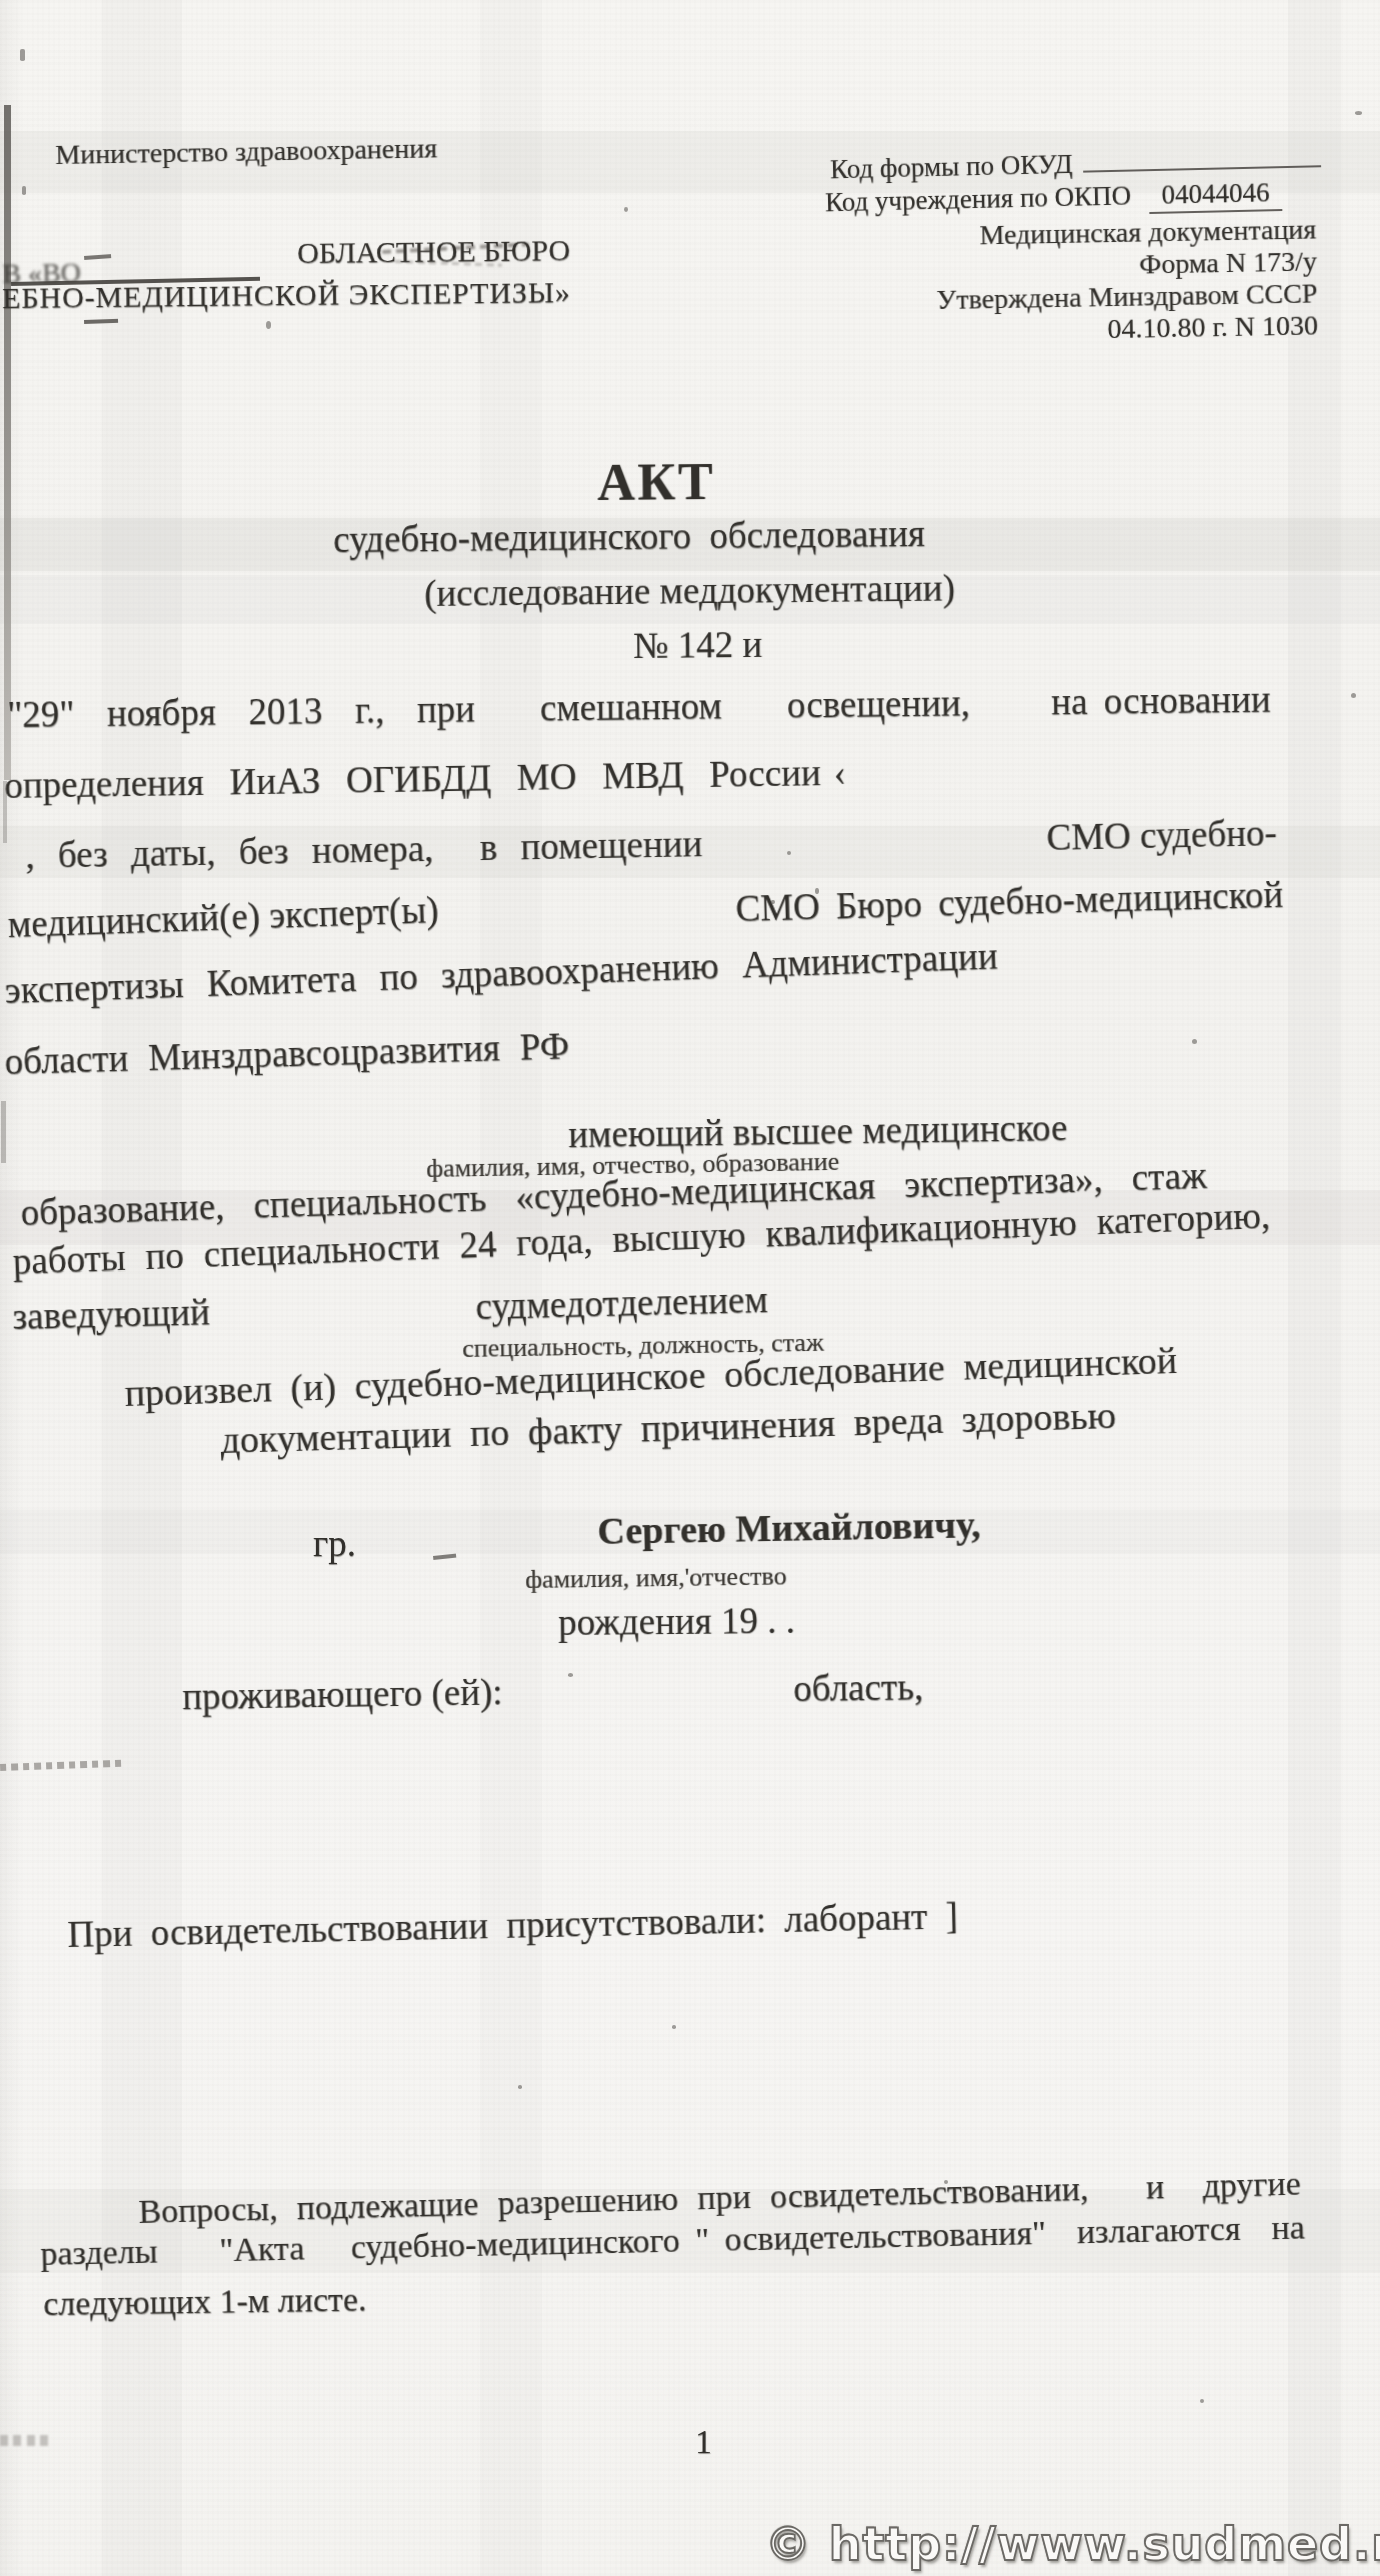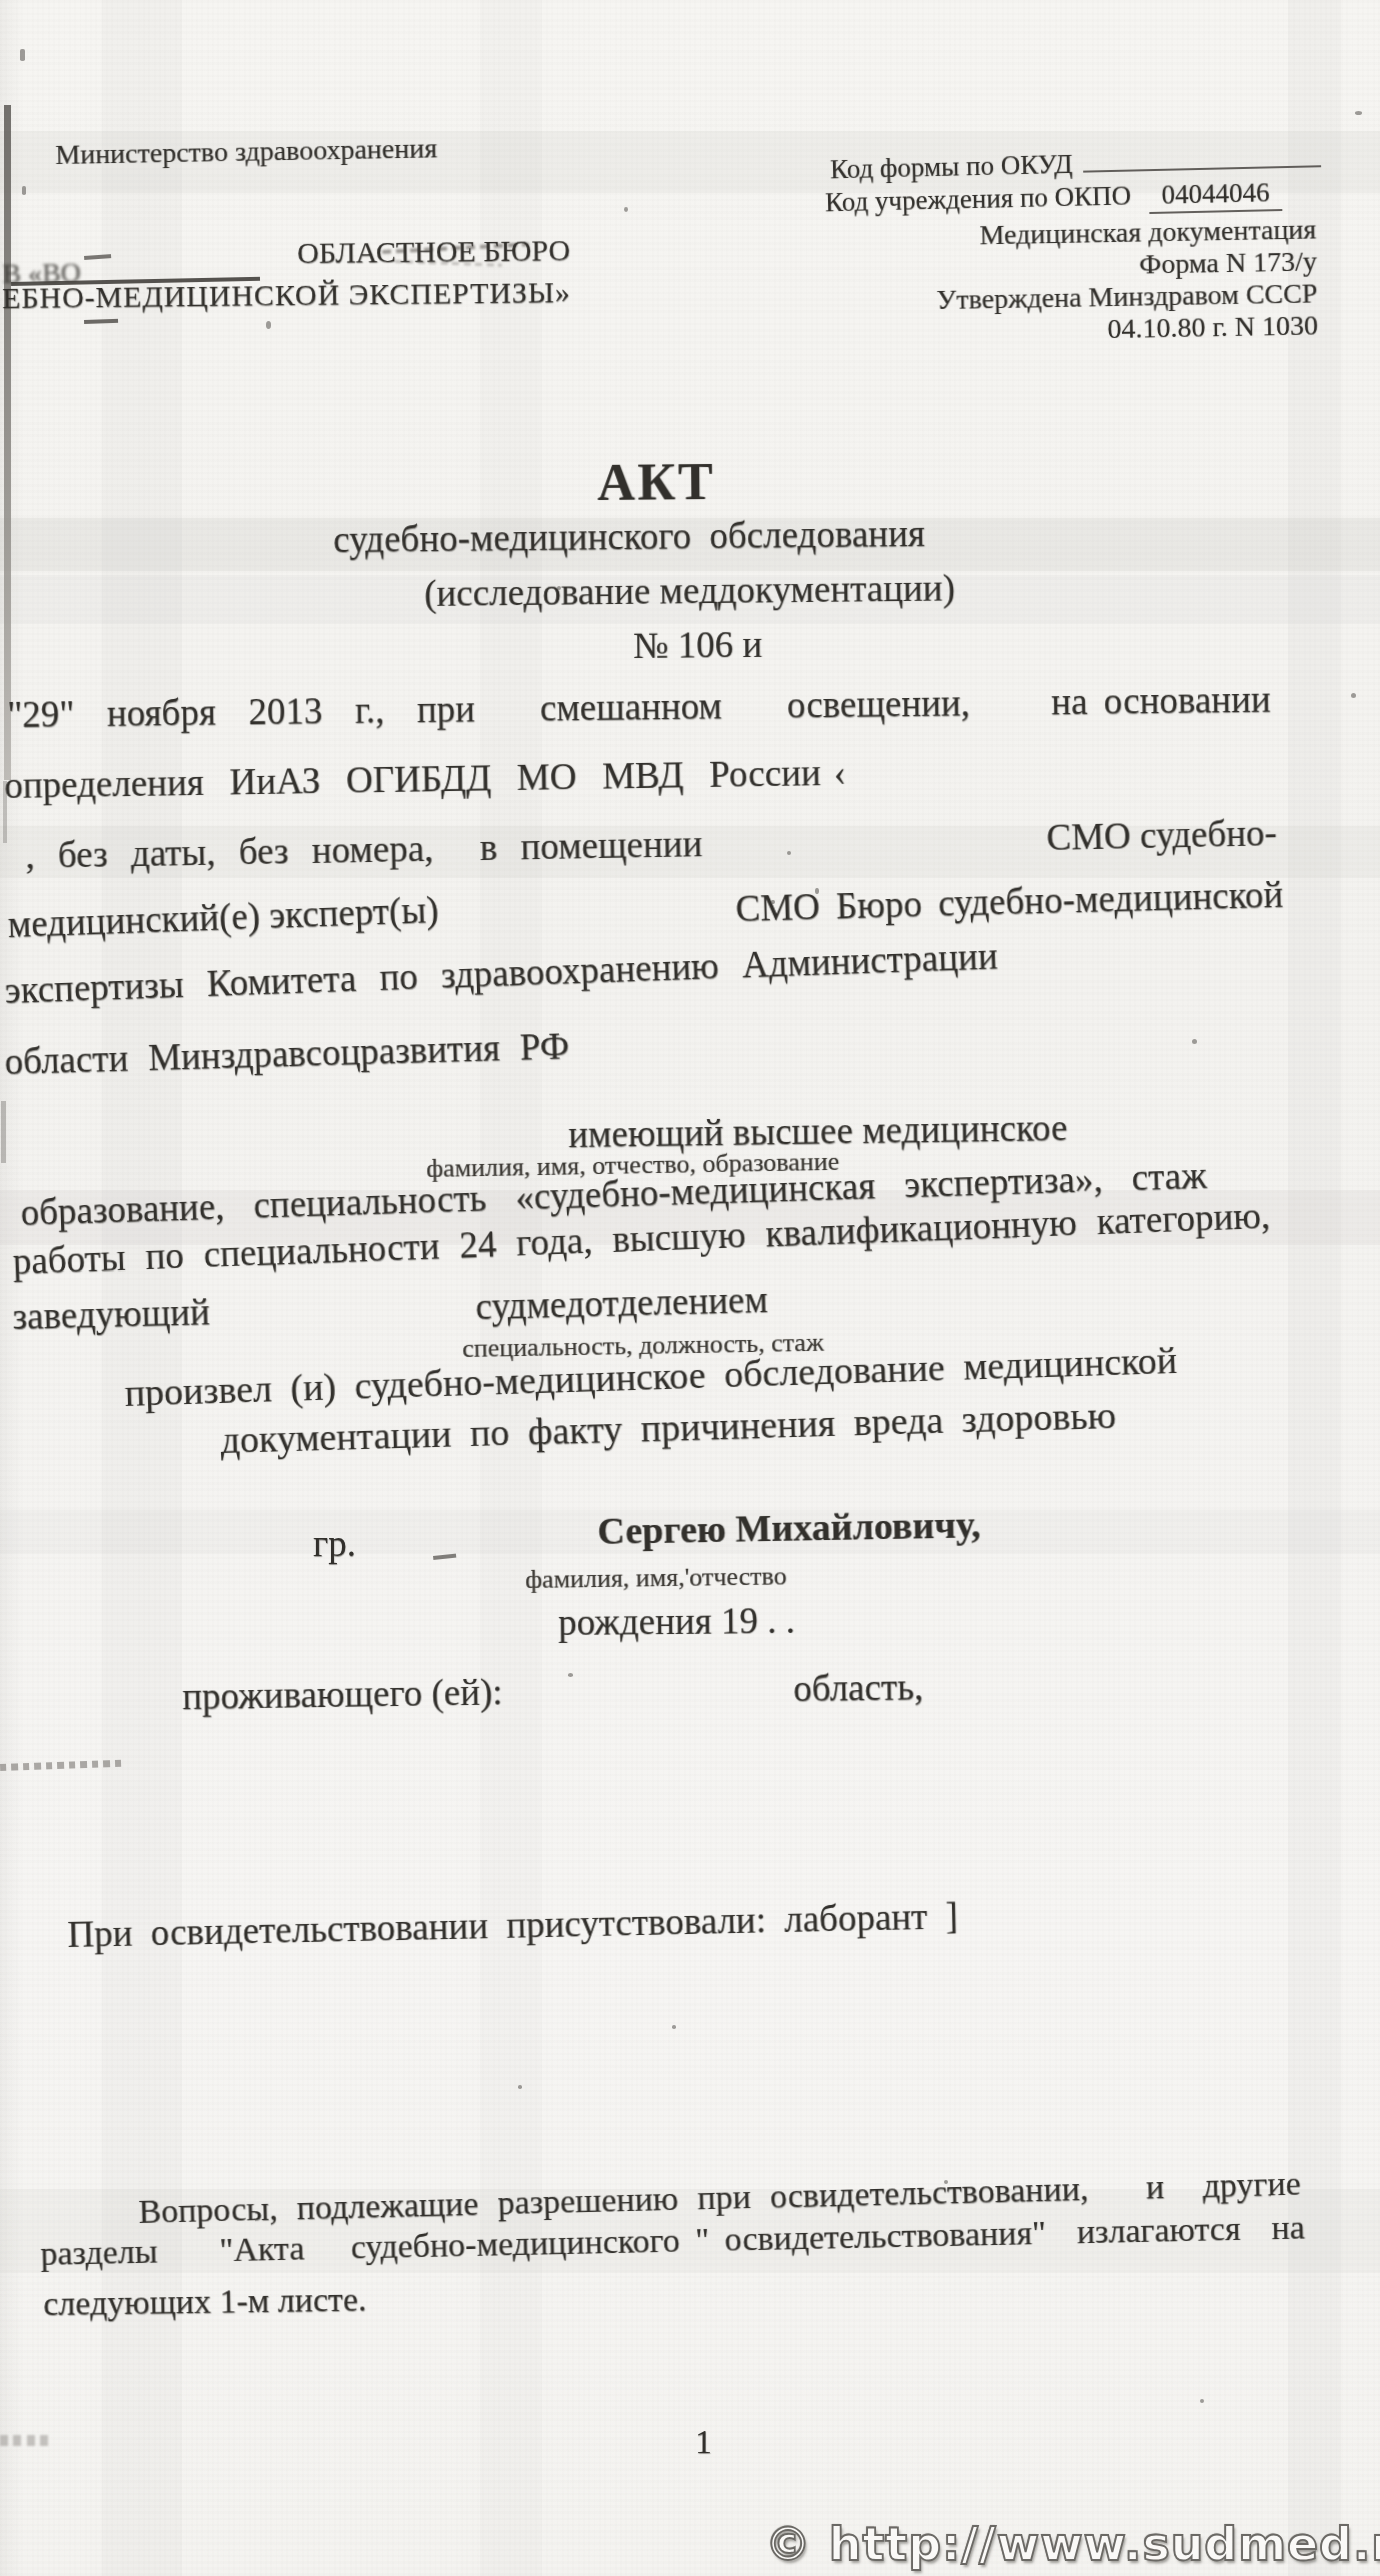--- a/index.html
+++ b/index.html
@@ -89,21 +89,21 @@
   <div class="t" style="left:826px;top:222px;width:490px;text-align:right;font-size:28px;line-height:32px;transform:rotate(-1deg);white-space:normal;">
     <div>Медицинская документация</div>
     <div>Форма N 173/у</div>
     <div>Утверждена Минздравом СССР</div>
     <div>04.10.80 г. N 1030</div>
   </div>
 
   <div class="t b" style="left:597px;top:453px;font-size:52px;letter-spacing:2.7px;transform:rotate(-0.5deg);">АКТ</div>
   <div class="t" style="left:333px;top:519px;font-size:37px;word-spacing:9px;transform:rotate(-0.6deg);">судебно-медицинского обследования</div>
   <div class="t" style="left:424px;top:573px;font-size:37px;transform:rotate(-0.6deg);">(исследование меддокументации)</div>
-  <div class="t" style="left:633px;top:625px;font-size:37px;transform:rotate(-0.5deg);">№ 106 и</div>
+  <div class="t" style="left:633px;top:625px;font-size:37px;transform:rotate(-0.5deg);">№ 142 и</div>
 
   <div class="t" style="left:7px;top:694px;font-size:37px;word-spacing:7px;transform:rotate(-0.7deg);">"29"  ноября  2013  г.,  при    смешанном    освещении,     на основании</div>
   <div class="t" style="left:4.4px;top:765px;font-size:37px;word-spacing:3.6px;transform:rotate(-0.9deg);">определения  ИиАЗ  ОГИБДД  МО  МВД  России ‹</div>
   <div class="t" style="left:25px;top:835px;font-size:37px;word-spacing:14px;transform:rotate(-1deg);">, без даты, без номера,  в помещении</div>
   <div class="t" style="left:1046px;top:817px;font-size:37px;transform:rotate(-1.2deg);">СМО судебно-</div>
   <div class="t" style="left:7px;top:904px;font-size:37px;transform:rotate(-2deg);">медицинский(е) эксперт(ы)</div>
   <div class="t" style="left:735px;top:888px;font-size:37px;word-spacing:7px;transform:rotate(-1.5deg);">СМО Бюро судебно-медицинской</div>
   <div class="t" style="left:4.4px;top:970px;font-size:37px;word-spacing:14px;transform:rotate(-2deg);">экспертизы Комитета по здравоохранению Администрации</div>
   <div class="t" style="left:4.4px;top:1041px;font-size:37px;word-spacing:10.7px;transform:rotate(-1.6deg);">области Минздравсоцразвития РФ</div>
   <div class="t" style="left:568px;top:1114px;font-size:37px;transform:rotate(-0.8deg);">имеющий высшее медицинское</div>

